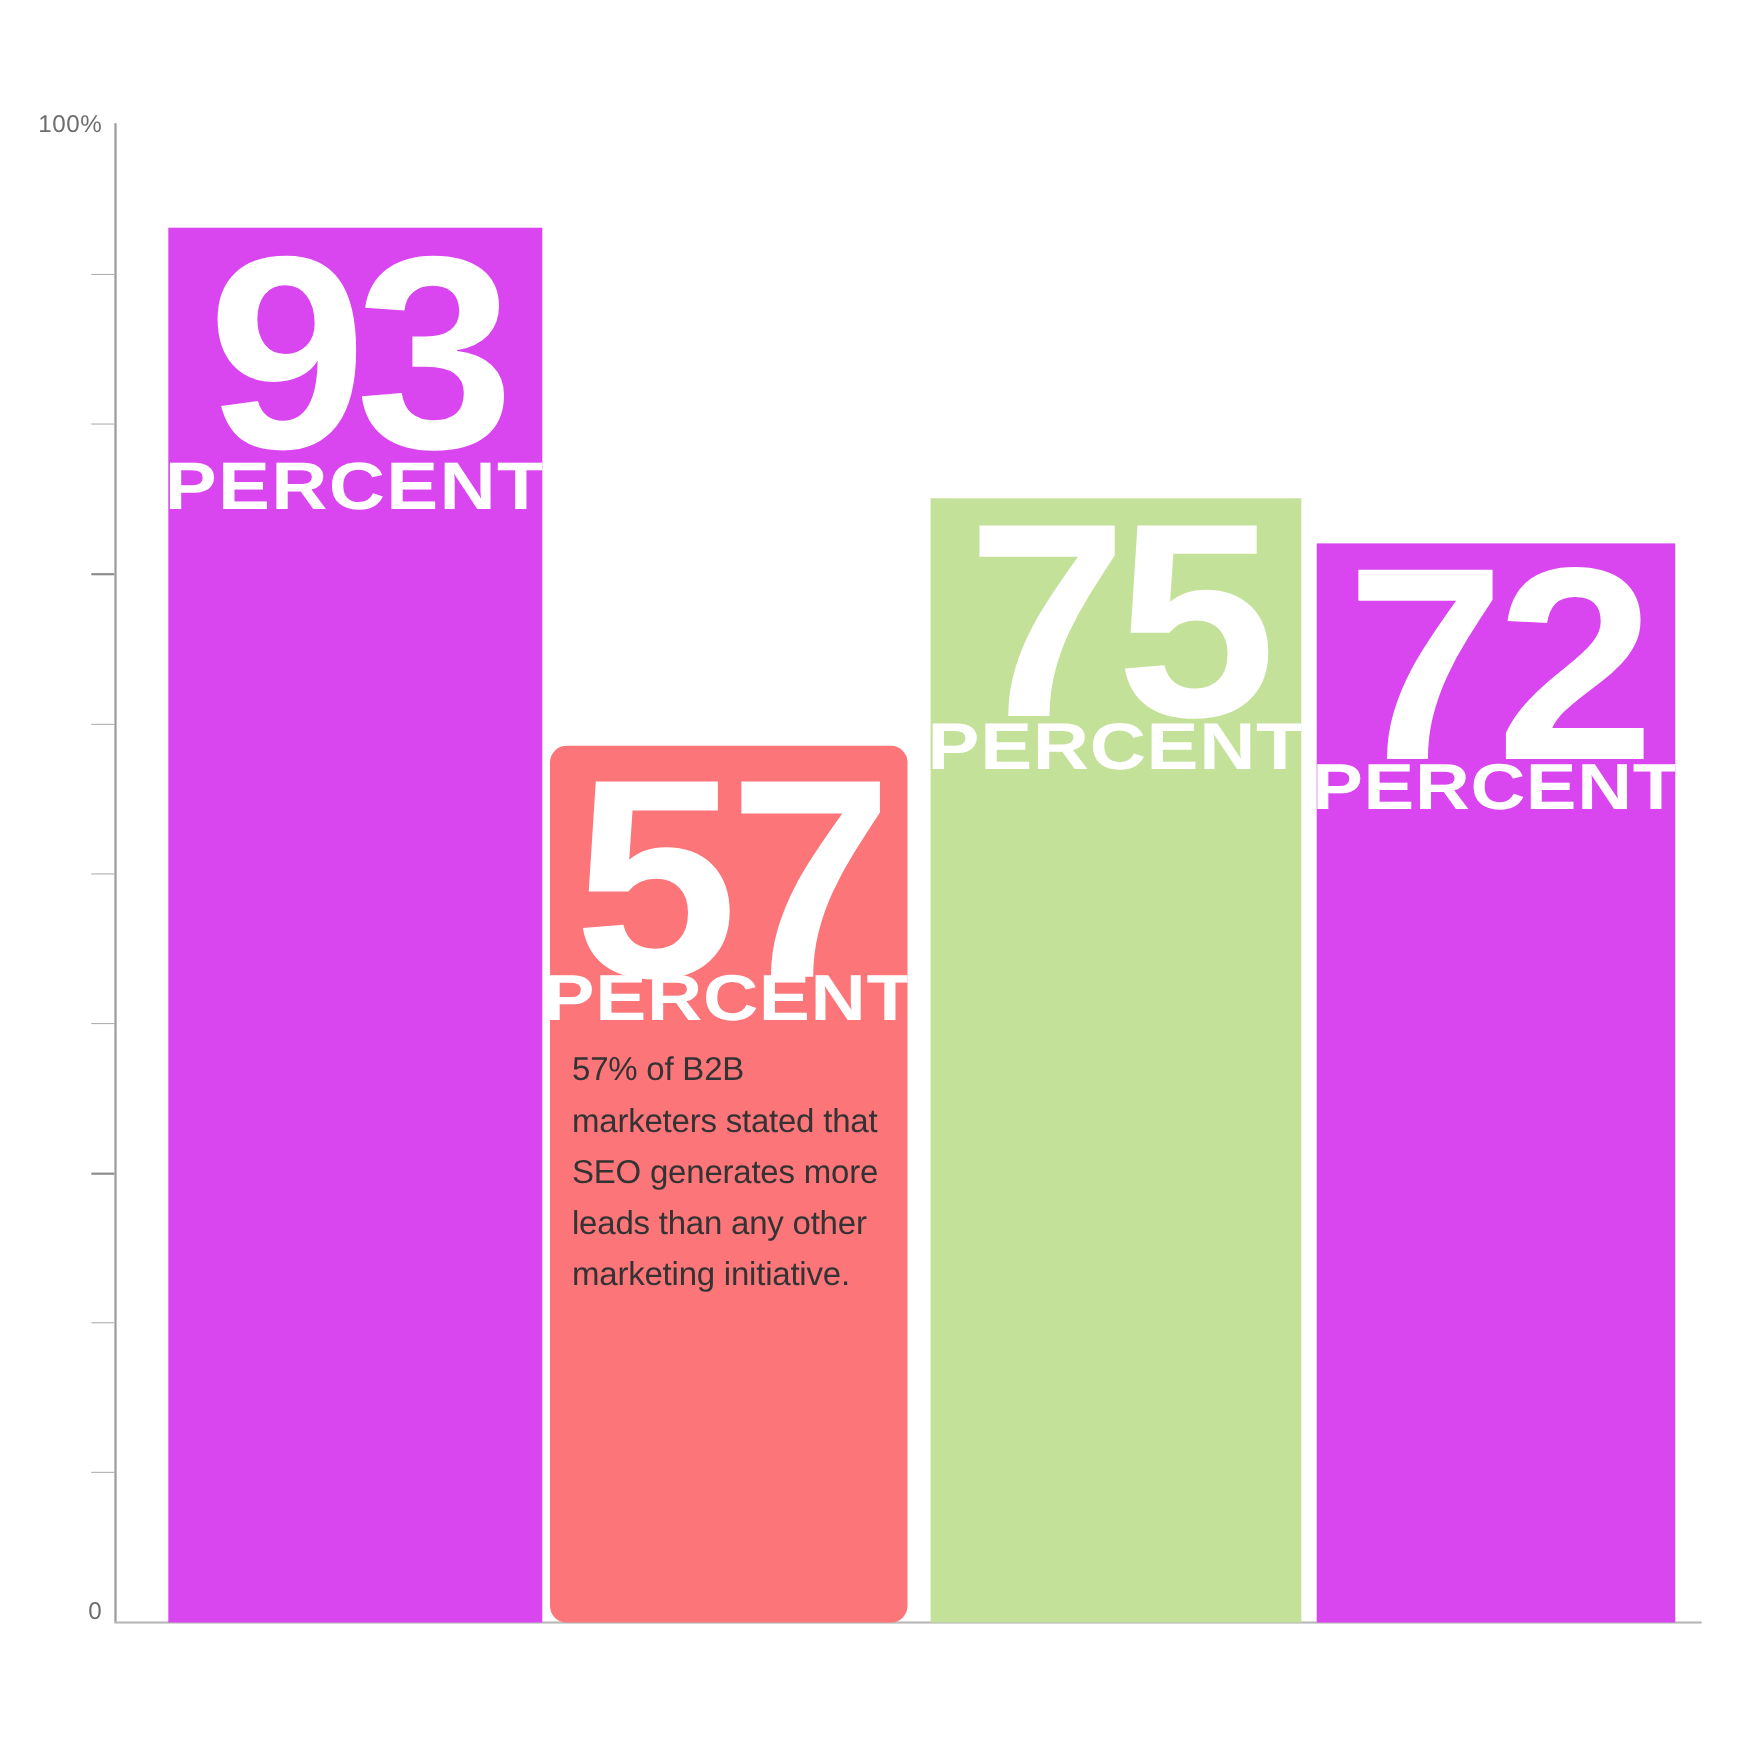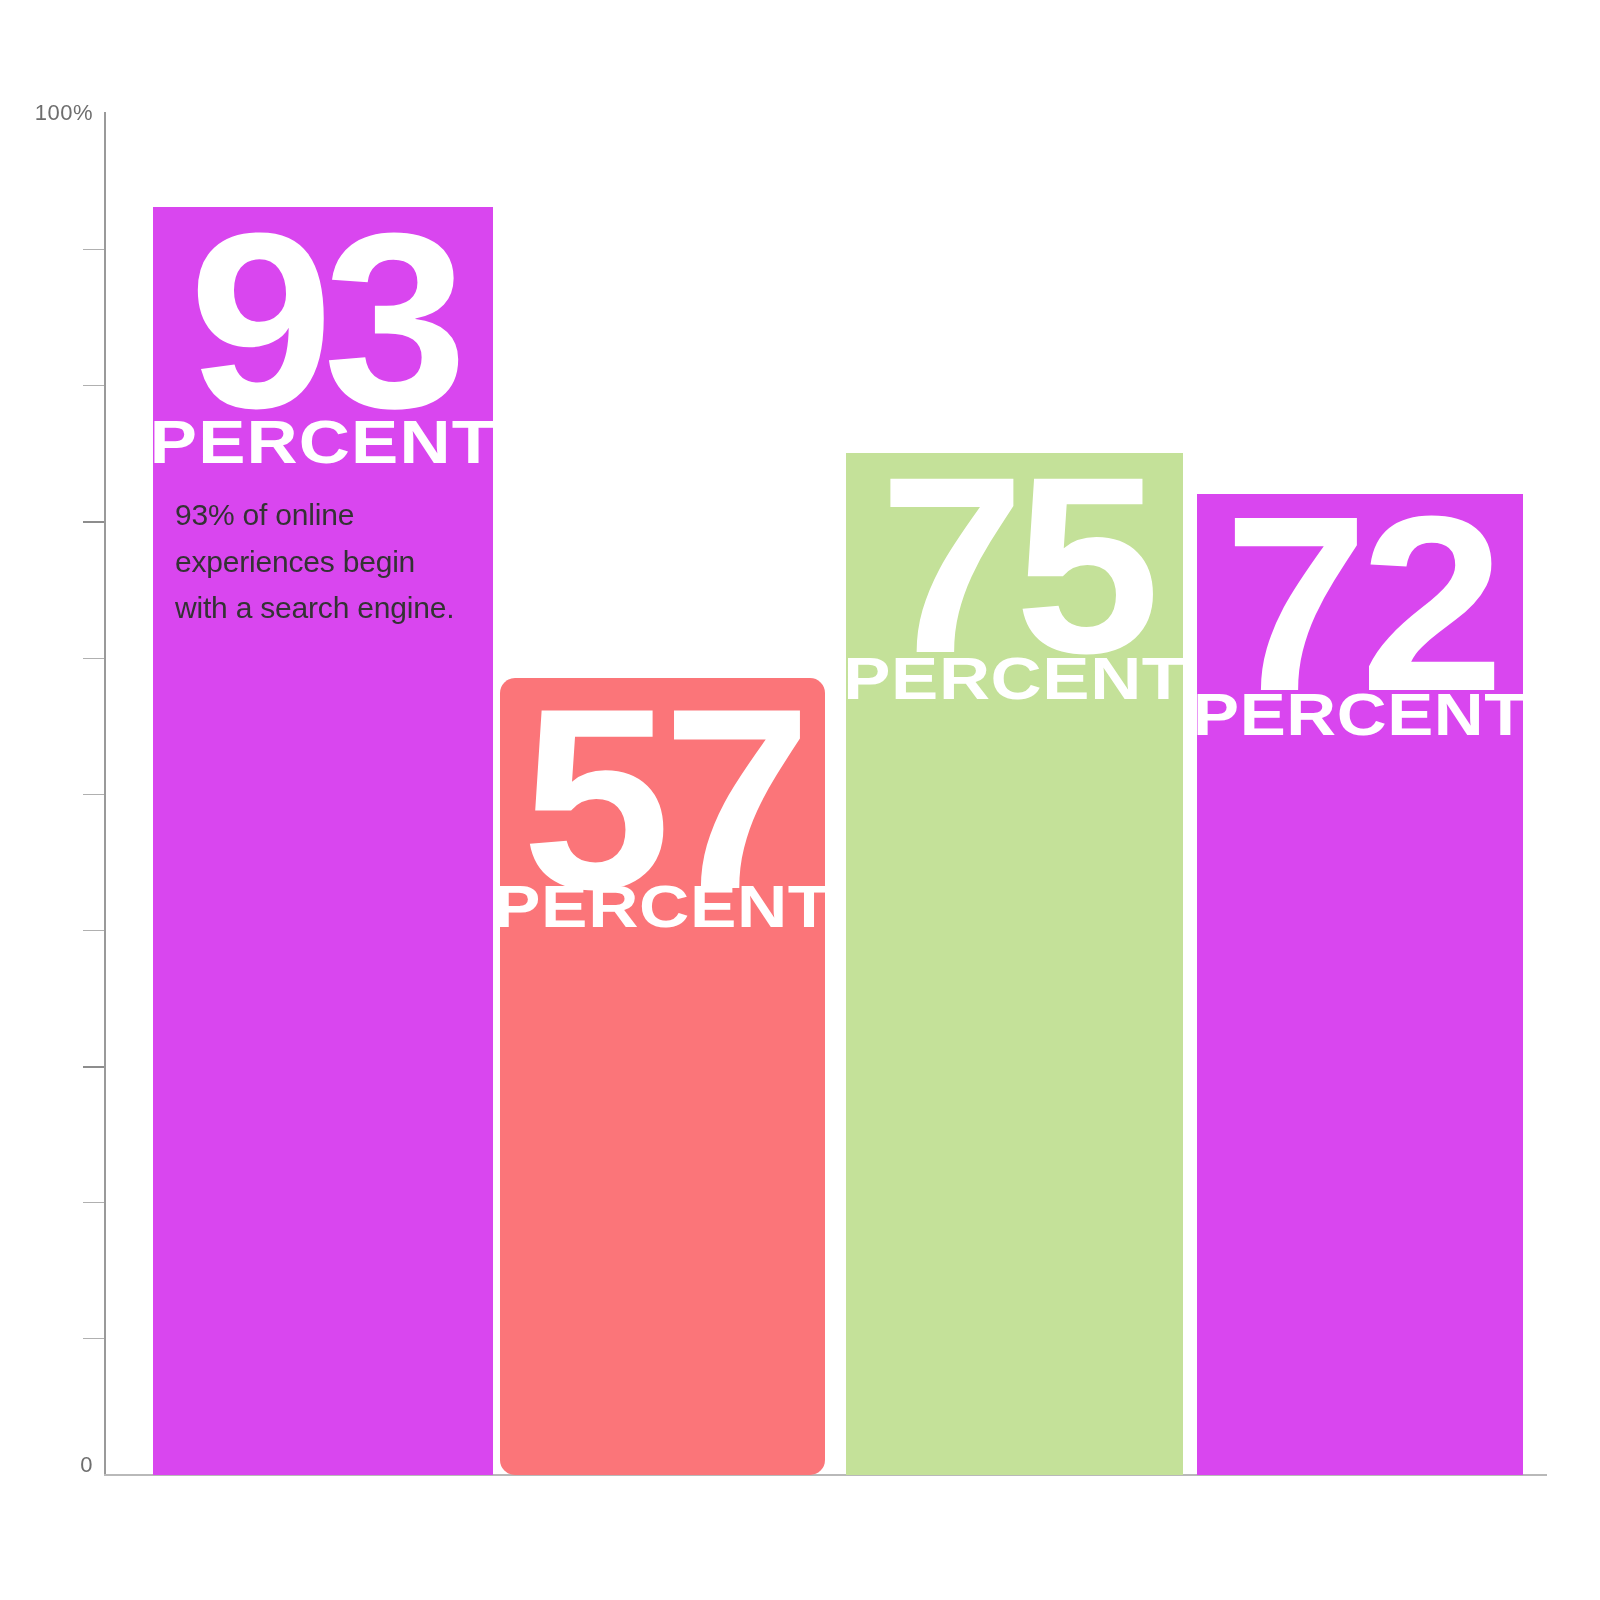--- a/index.html
+++ b/index.html
@@ -153,28 +153,28 @@
   <div class="tick" style="top: 1202px;"></div>
   <div class="tick" style="top: 1338px;"></div>
 
   <div class="axis-label top">100%</div>
   <div class="axis-label bottom">0</div>
 
   <div class="bar bar-b1" style="background: #d946ef; height: 1268px; bottom: 125px;">
     <div class="bar-inner">
       <div class="big-number">93</div>
       <div class="percent-word">PERCENT</div>
-      <div class="body-text">93% of online experiences begin with a search engine.</div>
     </div>
   </div>
 
   <div class="bar bar-b2" style="background: rgb(251, 117, 121); height: 797px; bottom: 125px; border-radius: 15px;">
     <div class="bar-inner">
       <div class="big-number">57</div>
       <div class="percent-word">PERCENT</div>
+      <div class="body-text">57% of B2B marketers stated that SEO generates more leads than any other marketing initiative.</div>
     </div>
   </div>
 
   <div class="bar bar-b3" style="background: rgb(196, 225, 153); height: 1022px; bottom: 125px;">
     <div class="bar-inner">
       <div class="big-number">75</div>
       <div class="percent-word">PERCENT</div>
     </div>
   </div>
 

